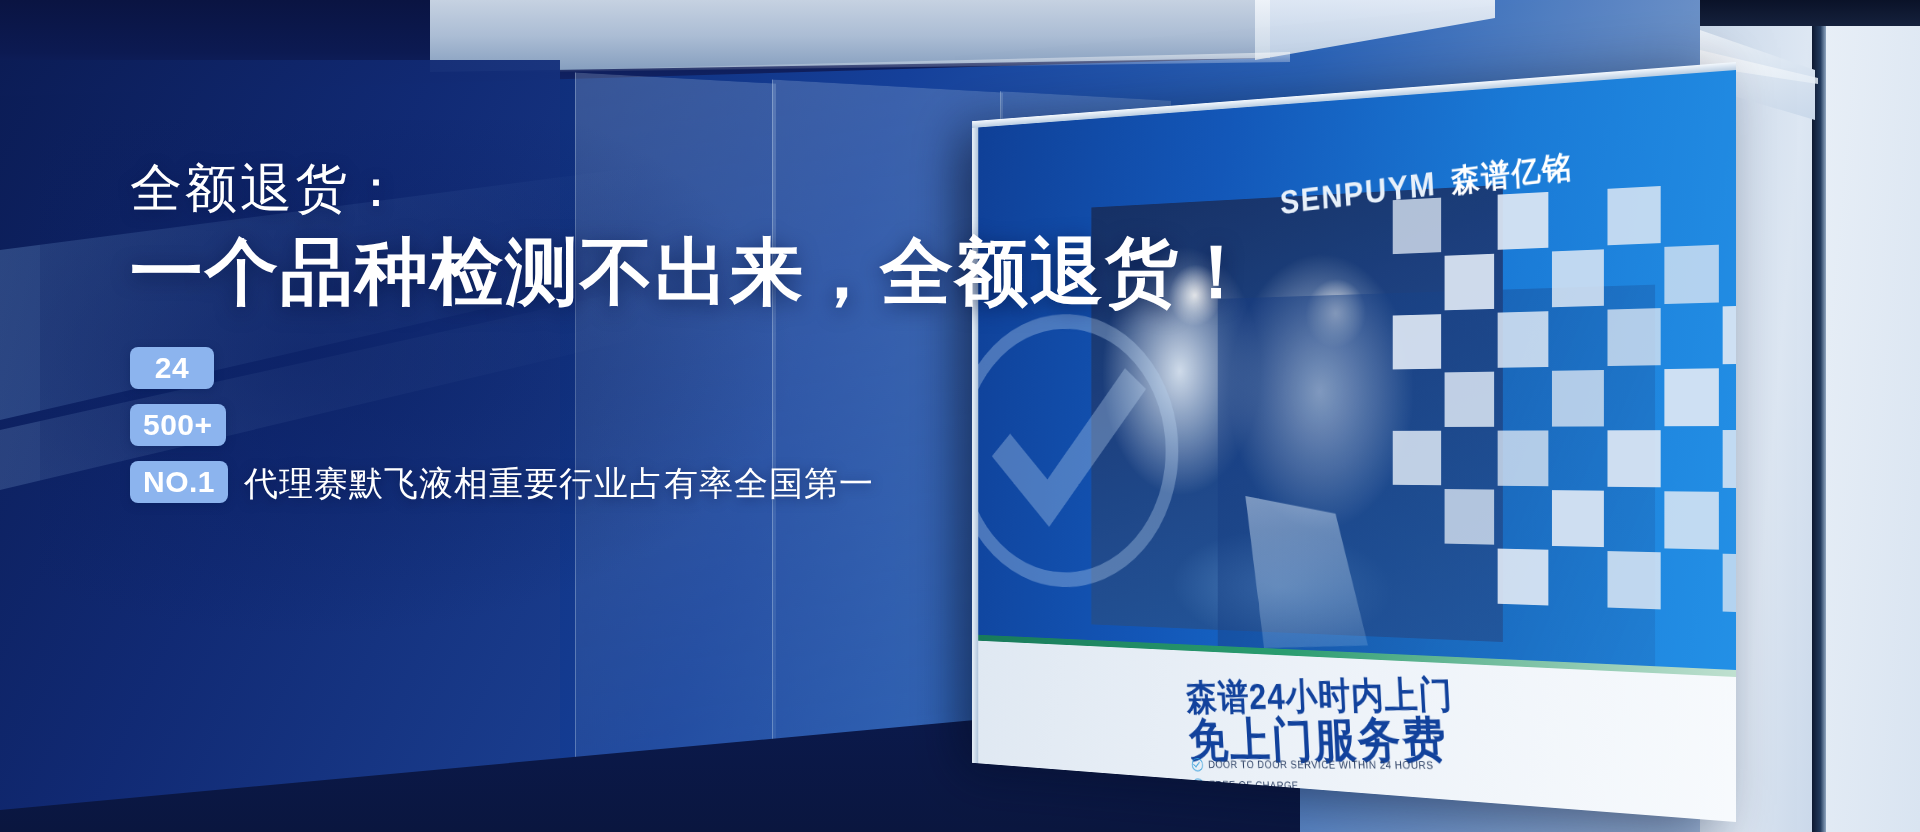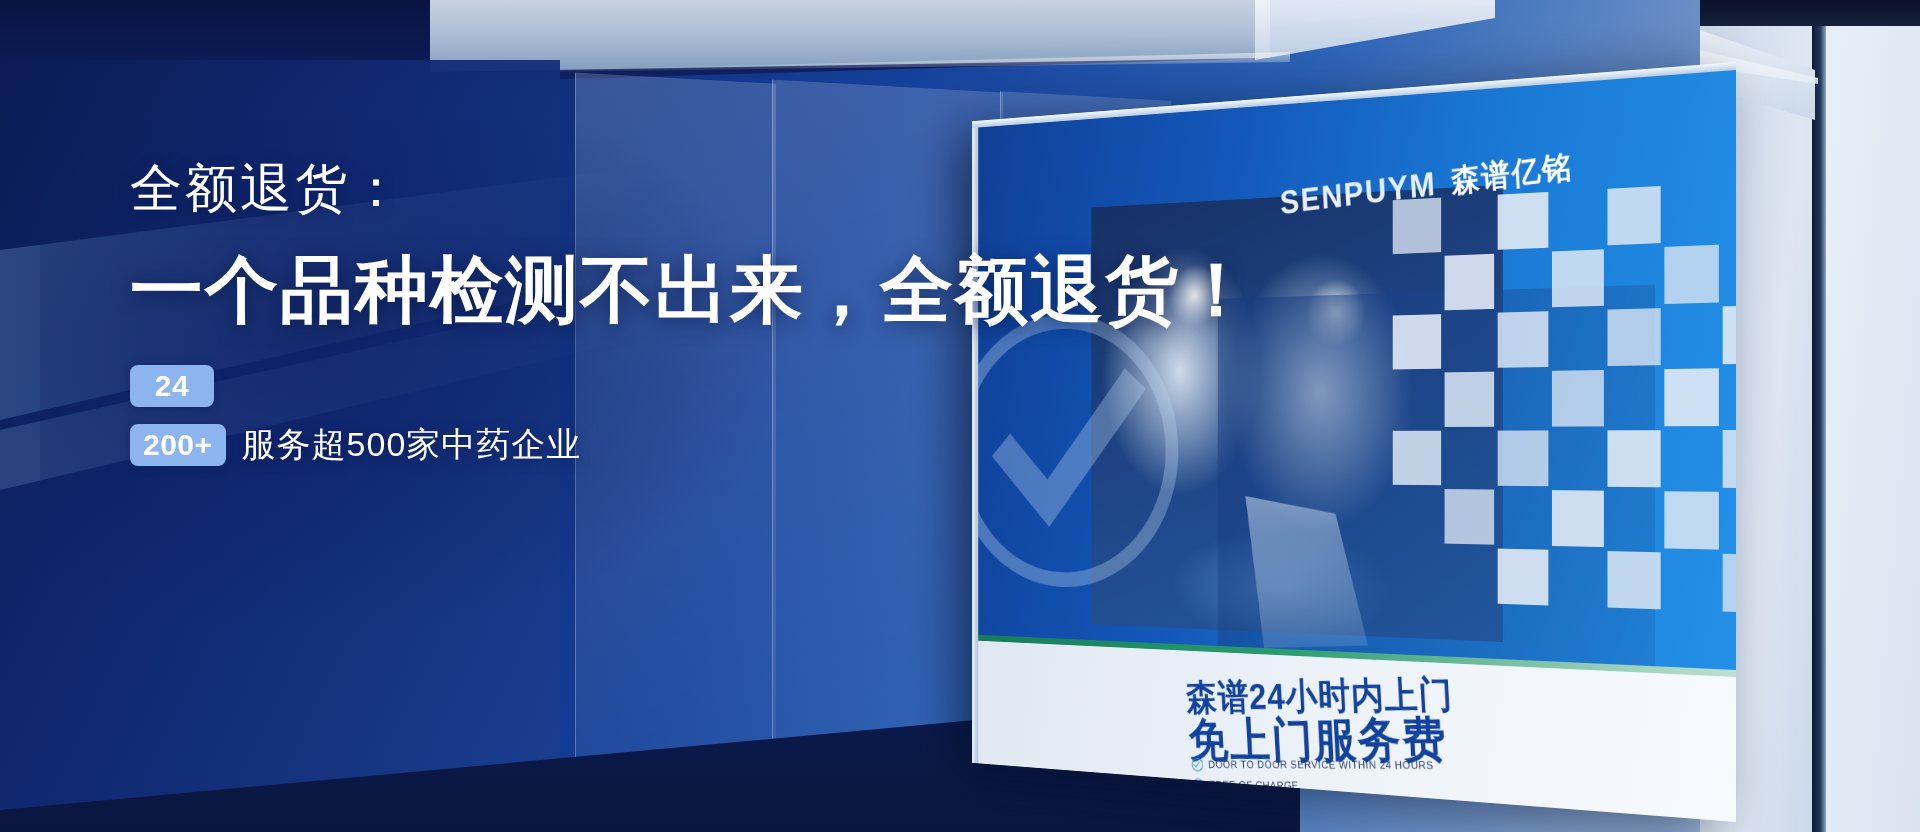--- a/index.html
+++ b/index.html
@@ -113,25 +113,25 @@
 
   .bb-edge-l{position:absolute;left:0;top:0;width:9px;height:100%;
              background:linear-gradient(90deg,#e9f1f9,#aec3da);}
   .bb-edge-t{position:absolute;left:0;top:0;width:100%;height:8px;
              background:linear-gradient(180deg,#f3f8fd,#b9cde2);}
 
   
   .copy{position:absolute;left:130px;top:160px;width:1180px;z-index:40;}
   .eyebrow{font-size:52px;color:#ffffff;letter-spacing:3px;font-weight:400;line-height:1.1;
            text-shadow:0 3px 14px rgba(0,20,70,.55);}
-  .headline{margin-top:32px;font-size:73px;font-weight:700;color:#ffffff;letter-spacing:2px;
+  .headline{margin-top:14px;font-size:73px;font-weight:700;color:#ffffff;letter-spacing:2px;
            line-height:1.12;white-space:nowrap;text-shadow:0 4px 20px rgba(2,16,60,.6);}
 
   .bullets{margin-top:34px;display:flex;flex-direction:column;gap:15px;}
-  .bullet{display:flex;align-items:center;gap:16px;}
+  .bullet{display:flex;gap:16px;}
   .badge{min-width:84px;height:42px;padding:0 13px;border-radius:8px;background:#8cb4ee;
          display:flex;align-items:center;justify-content:center;
          font-size:30px;font-weight:700;color:#ffffff;letter-spacing:.5px;
          box-shadow:0 2px 10px rgba(0,25,80,.35);box-sizing:border-box;}
   .btext{font-size:34px;color:#ffffff;letter-spacing:1px;white-space:nowrap;
          text-shadow:0 2px 12px rgba(2,18,62,.55);}
 
   .glow{position:absolute;left:40px;top:120px;width:760px;height:520px;pointer-events:none;
         background:radial-gradient(ellipse at 35% 45%,rgba(10,30,95,.55),rgba(10,30,95,0) 70%);}
 </style>
@@ -238,19 +238,22 @@
   <div class="glow"></div>
 
   <div class="copy">
     <div class="eyebrow">全额退货：</div>
     <div class="headline">一个品种检测不出来，全额退货！</div>
     <div class="bullets">
         <div class="bullet">
           <span class="badge">24</span>
         </div>
         <div class="bullet">
-          <span class="badge">200+</span>
-          <span class="btext">服务超500家中药企业</span>
+          <span class="badge">500+</span>
         </div>
+        <div class="bullet">
+          <span class="badge">NO.1</span>
+          <span class="btext">代理赛默飞液相重要行业占有率全国第一</span>
+        </div>
       </div>
   </div>
 
 </div>
 
 </body></html>

